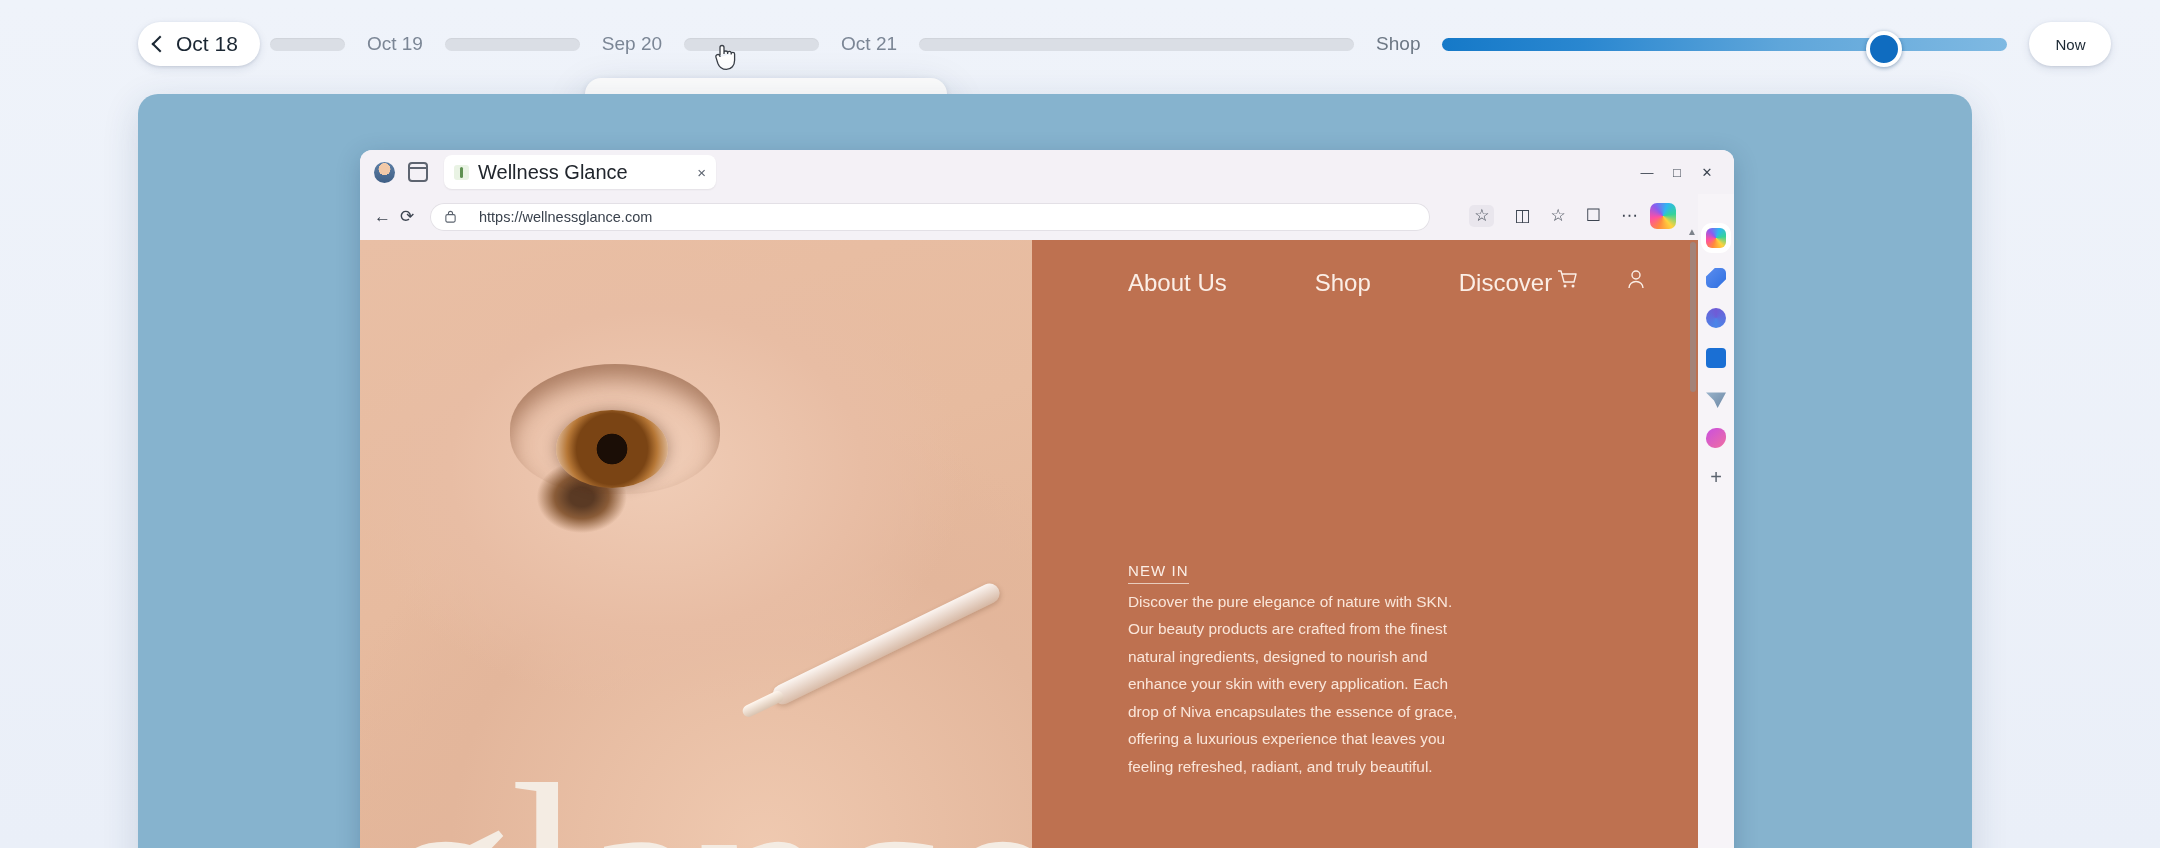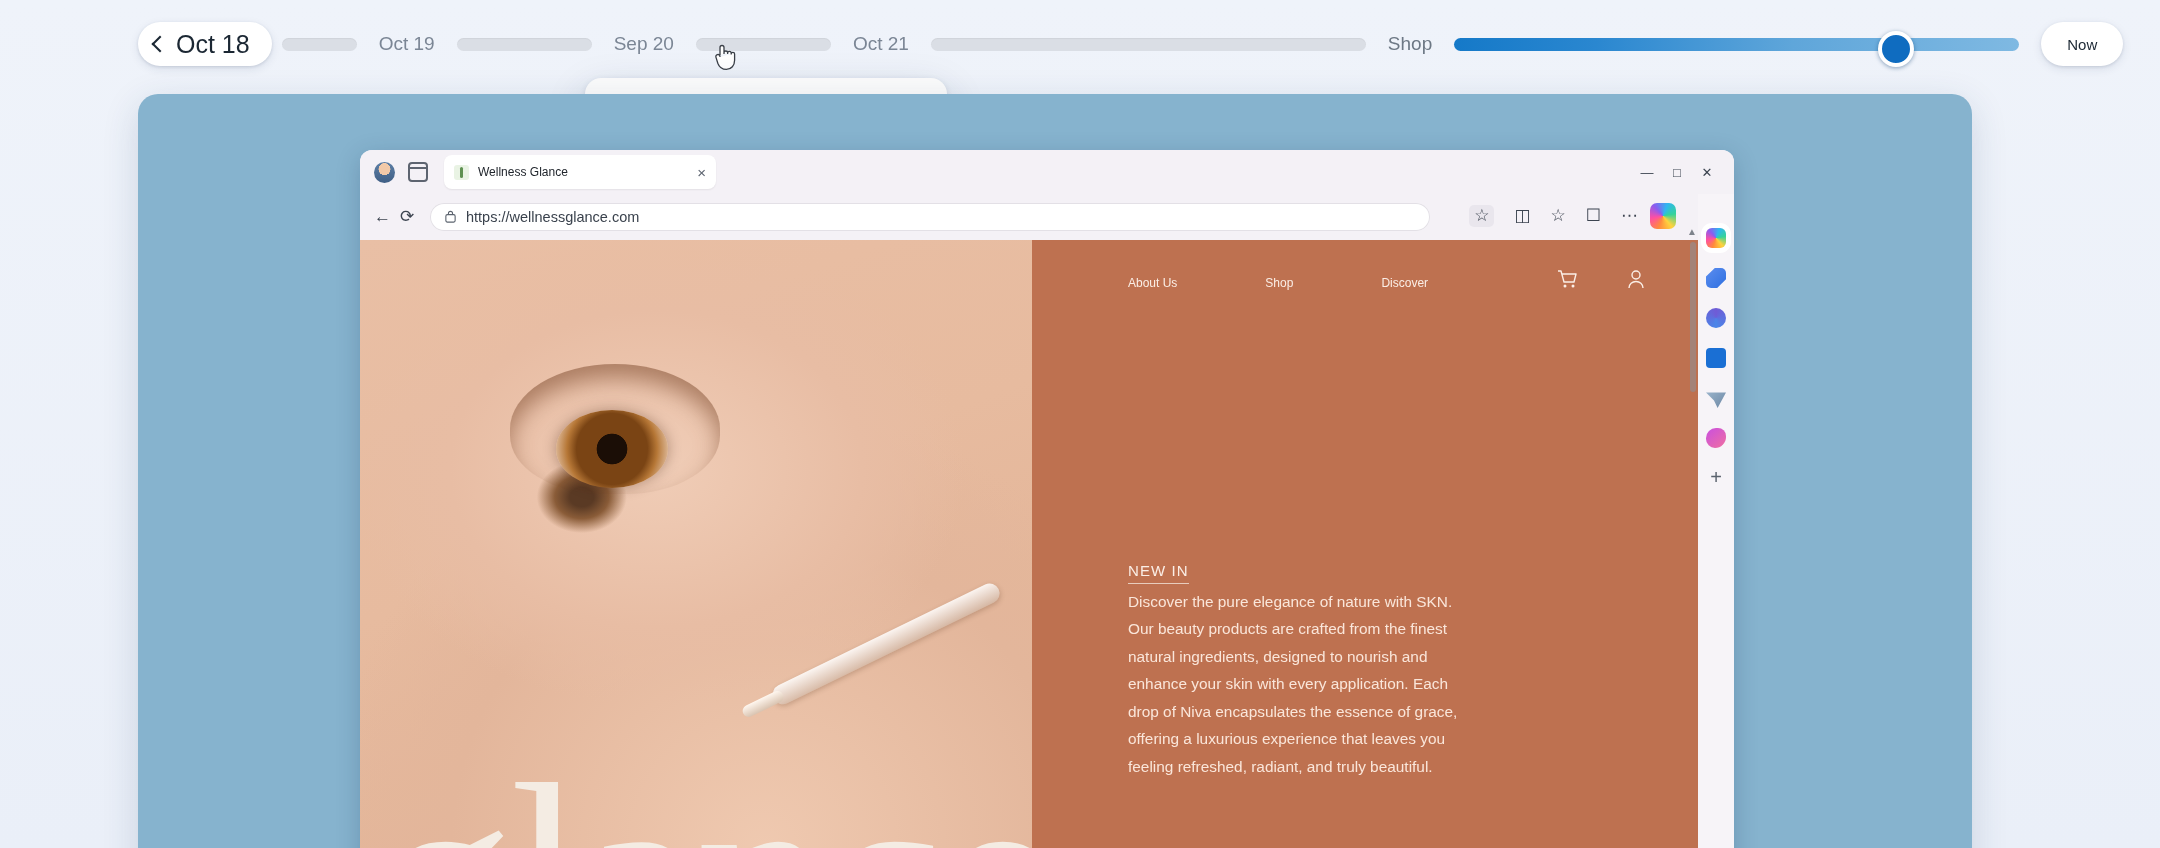--- a/index.html
+++ b/index.html
@@ -10,21 +10,21 @@
     -webkit-font-smoothing:antialiased;
   }
   .root{position:relative;width:2160px;height:848px;background:linear-gradient(180deg,#eff3fa 0%,#eaeff8 100%);}
 
   
   .timeline{position:absolute;left:0;top:0;width:2160px;height:88px;display:flex;align-items:center;}
   .day-pill{
     display:flex;align-items:center;gap:9px;
     height:44px;padding:0 22px 0 16px;border-radius:24px;
     background:#ffffff;box-shadow:0 1px 3px rgba(26,50,84,.14),0 3px 10px rgba(26,50,84,.10);
-    margin-left:138px;color:#1b2733;font-size:25px;
+    margin-left:138px;color:#1b2733;font-size:21px;
   }
   .chev{width:10px;height:10px;border-left:2.4px solid #1b2733;border-bottom:2.4px solid #1b2733;transform:rotate(45deg);display:block;margin-right:1px;}
   .seg{height:13px;border-radius:7px;background:#dadee5;box-shadow:inset 0 1px 1px rgba(0,0,0,.05);}
   .seg.s1{width:75px;margin-left:10px;}
   .seg.s2{width:135px;}
   .seg.s3{width:135px;}
   .seg.s4{width:435px;}
   .day-lbl{color:#7b8695;font-size:19px;}
   .tl-gap{width:22px;flex:0 0 auto;}
   .today-lbl{color:#6d7885;font-size:19px;}
@@ -99,28 +99,28 @@
   
   .tabstrip{height:44px;position:relative;background:#f4f1f6;}
   .avatar{position:absolute;left:14px;top:12px;width:21px;height:21px;border-radius:50%;
     background:radial-gradient(circle at 50% 34%, #f2c9a8 0 34%, rgba(0,0,0,0) 35%),linear-gradient(180deg,#5d7fa6,#3f5f85);overflow:hidden;}
   .tab-icon{position:absolute;left:48px;top:12px;width:20px;height:20px;border:2px solid #5d6470;border-radius:4px;box-sizing:border-box;}
   .tab-icon:after{content:"";position:absolute;left:-2px;top:3px;width:20px;height:2px;background:#5d6470;}
   .tab{position:absolute;left:84px;top:5px;height:34px;width:272px;border-radius:8px;background:#ffffff;
     display:flex;align-items:center;gap:9px;padding:0 10px;box-sizing:border-box;box-shadow:0 1px 2px rgba(0,0,0,.07);}
   .favicon{width:15px;height:15px;border-radius:3px;background:#e9f3e4;position:relative;flex:0 0 auto;}
   .favicon:after{content:"";position:absolute;left:6px;top:2px;width:3px;height:11px;background:#5f9152;border-radius:2px;}
-  .tab-title{font-size:12px;color:#21262d;white-space:nowrap;overflow:hidden;flex:1;}
+  .tab-title{font-size:20px;color:#21262d;white-space:nowrap;overflow:hidden;flex:1;}
   .tab-x{font-size:15px;color:#5d6470;line-height:1;}
   .navbar{height:46px;position:relative;background:#f4f1f6;}
   .nv{position:absolute;top:13px;color:#3c4450;font-size:17px;line-height:20px;}
   .back{left:14px;}
   .reload{left:40px;}
   .omni{position:absolute;left:70px;top:9px;height:28px;width:1000px;border-radius:15px;background:#ffffff;
-    display:flex;align-items:center;gap:9px;padding:0 14px;box-sizing:border-box;box-shadow:inset 0 0 0 1px #e3e0e6;}
+    display:flex;align-items:center;gap:22px;padding:0 14px;box-sizing:border-box;box-shadow:inset 0 0 0 1px #e3e0e6;}
   .lockicon{width:13px;height:14px;position:relative;flex:0 0 auto;}
   .url{font-size:14.5px;color:#3a424d;white-space:nowrap;}
   .tbicons{position:absolute;right:96px;top:11px;display:flex;align-items:center;gap:20px;}
   .tbicons span{color:#3c4450;font-size:17px;line-height:18px;display:block;}
   .tbicons .chip{background:#e9e6ed;border-radius:5px;padding:2px 5px;}
   .copilot{position:absolute;right:58px;top:9px;width:26px;height:26px;border-radius:7px;
     background:conic-gradient(from 200deg,#ff8a3d,#ff4fa3,#8a5cf0,#2fb6f0,#34d39a,#ffd33d,#ff8a3d);}
   .wincontrols{position:absolute;right:12px;top:-34px;display:flex;gap:0;}
   .wc{width:30px;height:22px;display:flex;align-items:center;justify-content:center;color:#3c4450;font-size:13px;}
 
@@ -153,21 +153,21 @@
   .drop-glass{position:absolute;left:0;top:84px;width:250px;height:20px;border-radius:12px;
     background:linear-gradient(180deg,rgba(255,255,255,.85),rgba(205,185,170,.6));box-shadow:0 2px 5px rgba(90,55,30,.25);}
   .drop-tip{position:absolute;left:-34px;top:88px;width:44px;height:12px;border-radius:8px;
     background:linear-gradient(180deg,#fff7ef,#d9c3b0);}
   .brand{position:absolute;left:20px;bottom:-58px;color:#f4ece3;font-family:"Liberation Serif",serif;
     font-size:268px;line-height:1;letter-spacing:-4px;white-space:nowrap;}
   .brand-clip{position:absolute;left:0;right:0;bottom:0;height:330px;overflow:hidden;}
   .content{position:absolute;left:672px;top:0;right:0;bottom:0;background:#be7150;}
 
   .sitenav{position:absolute;left:0;top:0;right:0;height:86px;display:flex;align-items:center;gap:88px;padding-left:96px;}
-  .sitenav a{color:#fbeee6;font-size:12px;text-decoration:none;}
+  .sitenav a{color:#fbeee6;font-size:24px;text-decoration:none;}
   .navright{position:absolute;right:52px;top:28px;display:flex;gap:48px;align-items:center;color:#fbeee6;font-size:20px;}
   .newin{position:absolute;left:0;top:0;color:#fbeee6;font-size:15px;letter-spacing:1.1px;border-bottom:1.5px solid #e8cdbd;padding-bottom:4px;}
   .blockwrap{position:absolute;left:96px;top:322px;width:470px;}
   h1.hl{margin:34px 0 0 0;color:#fdf4ee;font-family:"Liberation Serif",serif;font-weight:normal;font-size:53px;line-height:1.06;letter-spacing:-.5px;white-space:nowrap;}
   .para{margin-top:26px;color:#fae6da;font-size:15.4px;line-height:1.78;max-width:344px;}
   .scrollbar{position:absolute;right:36px;top:92px;width:10px;bottom:0;}
   .sb-thumb{position:absolute;top:0;width:6px;right:2px;height:150px;border-radius:3px;background:#8e9299;opacity:.55;}
   .sb-up{position:absolute;top:-16px;right:1px;color:#7e838b;font-size:10px;}
 </style>
 </head>

